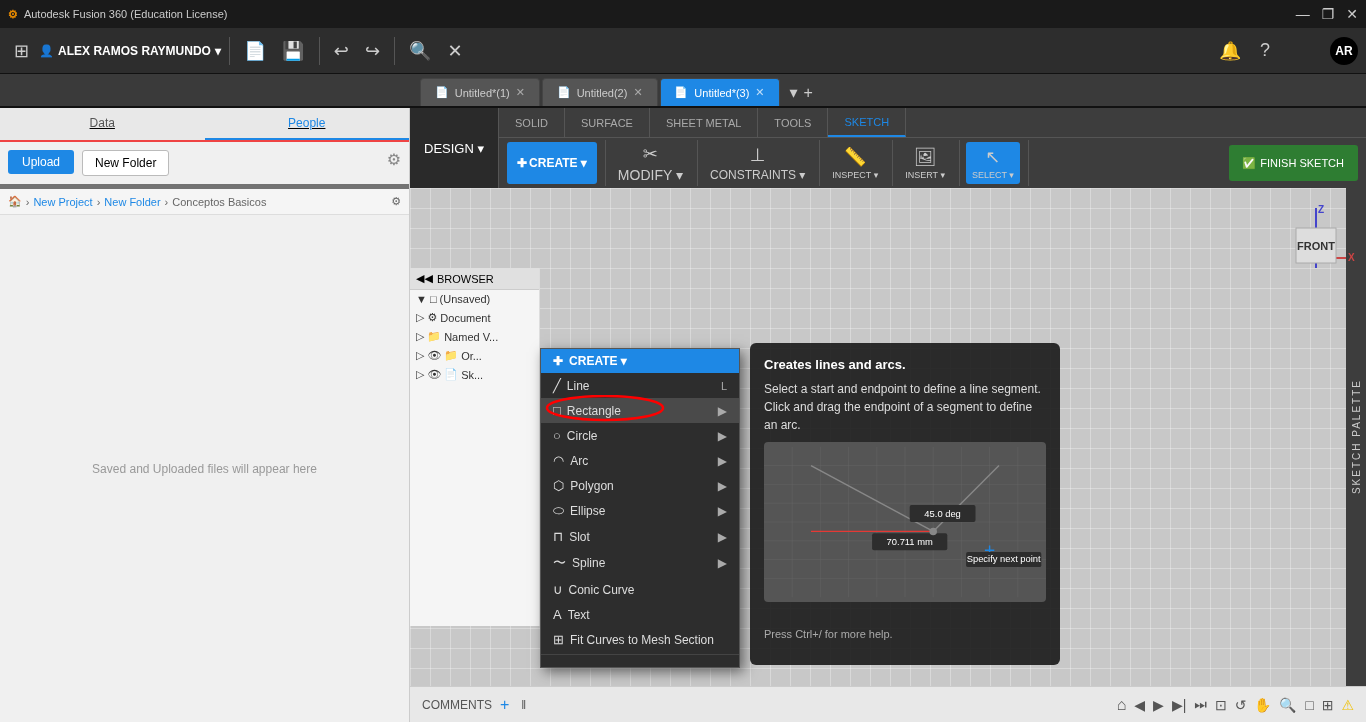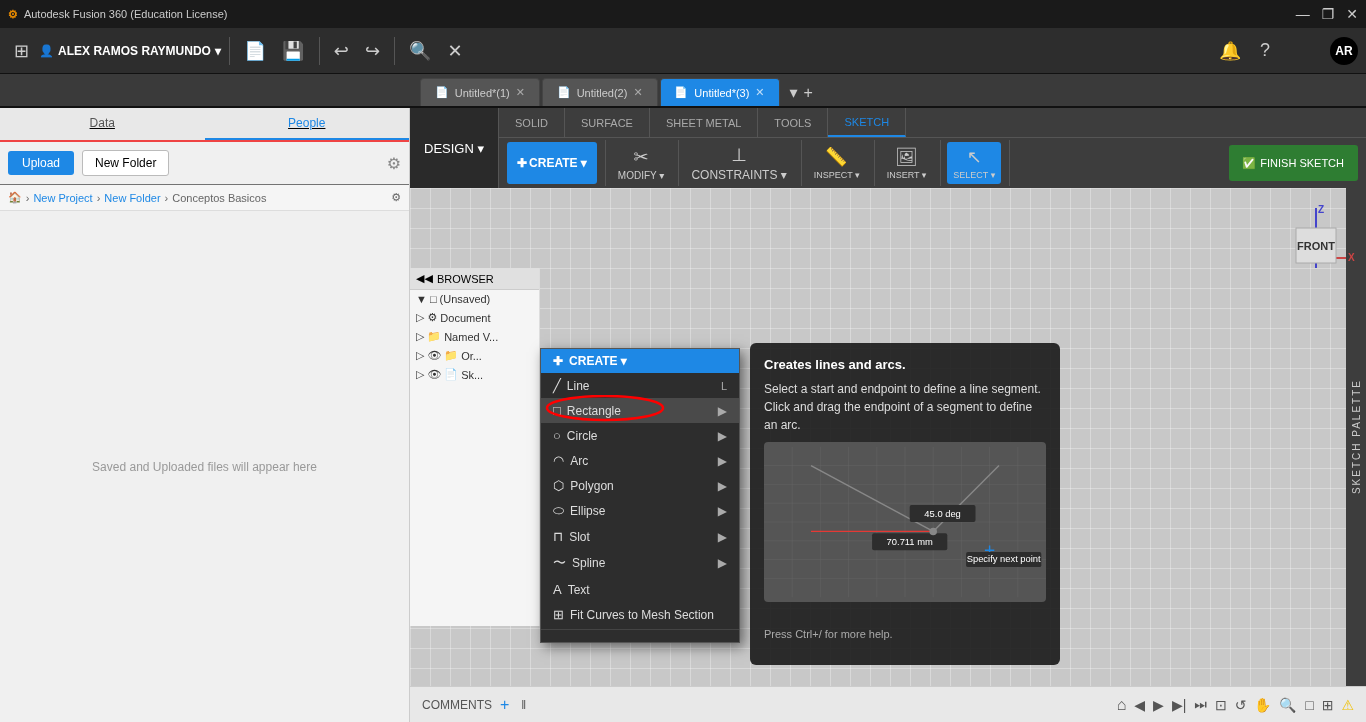--- a/index.html
+++ b/index.html
@@ -115,24 +115,24 @@
       border-bottom: 2px solid transparent;
     }
     .left-tab.active {
       color: #1e88e5;
       border-bottom-color: #1e88e5;
     }
 
     
     #left-actions {
       display: flex;
-      align-items: center;
+      align-items: flex-start;
       padding: 8px;
       gap: 8px;
-      border-bottom: 1px solid #737373;
+      border-bottom: 5px solid #737373;
     }
     .upload-btn {
       background: #1e88e5;
       color: #fff;
       border: none;
       padding: 5px 14px;
       border-radius: 3px;
       cursor: pointer;
       font-size: 12px;
     }
@@ -540,21 +540,21 @@
           <div class="tool-group">
             <button class="tool-btn" style="background:#1e88e5;color:#fff;flex-direction:row;font-size:12px;font-weight:bold;width:auto;padding:0 10px;">
               <span>✚</span>
               <span>CREATE ▾</span>
             </button>
           </div>
 
           <div class="tool-group">
             <button class="tool-btn">
               <span class="tool-icon">✂</span>
-              <span style="font-size:10px;">MODIFY ▾</span>
+              <span style="font-size:14px;">MODIFY ▾</span>
             </button>
           </div>
 
           <div class="tool-group">
             <button class="tool-btn">
               <span class="tool-icon">⊥</span>
               <span style="font-size:12px;">CONSTRAINTS ▾</span>
             </button>
           </div>
 
@@ -670,20 +670,23 @@
         <div class="menu-item">
           <span><span class="menu-icon">⊓</span><span>Slot</span></span>
           <span class="arrow">▶</span>
         </div>
 
         <div class="menu-item">
           <span><span class="menu-icon">〜</span><span>Spline</span></span>
           <span class="arrow">▶</span>
         </div>
 
+        <div class="menu-item">
+          <span><span class="menu-icon">∪</span><span>Conic Curve</span></span>
+        </div>
 
 
         <div class="menu-item">
           <span><span class="menu-icon">A</span><span>Text</span></span>
         </div>
 
         <div class="menu-item">
           <span><span class="menu-icon">⊞</span><span>Fit Curves to Mesh Section</span></span>
         </div>
 

